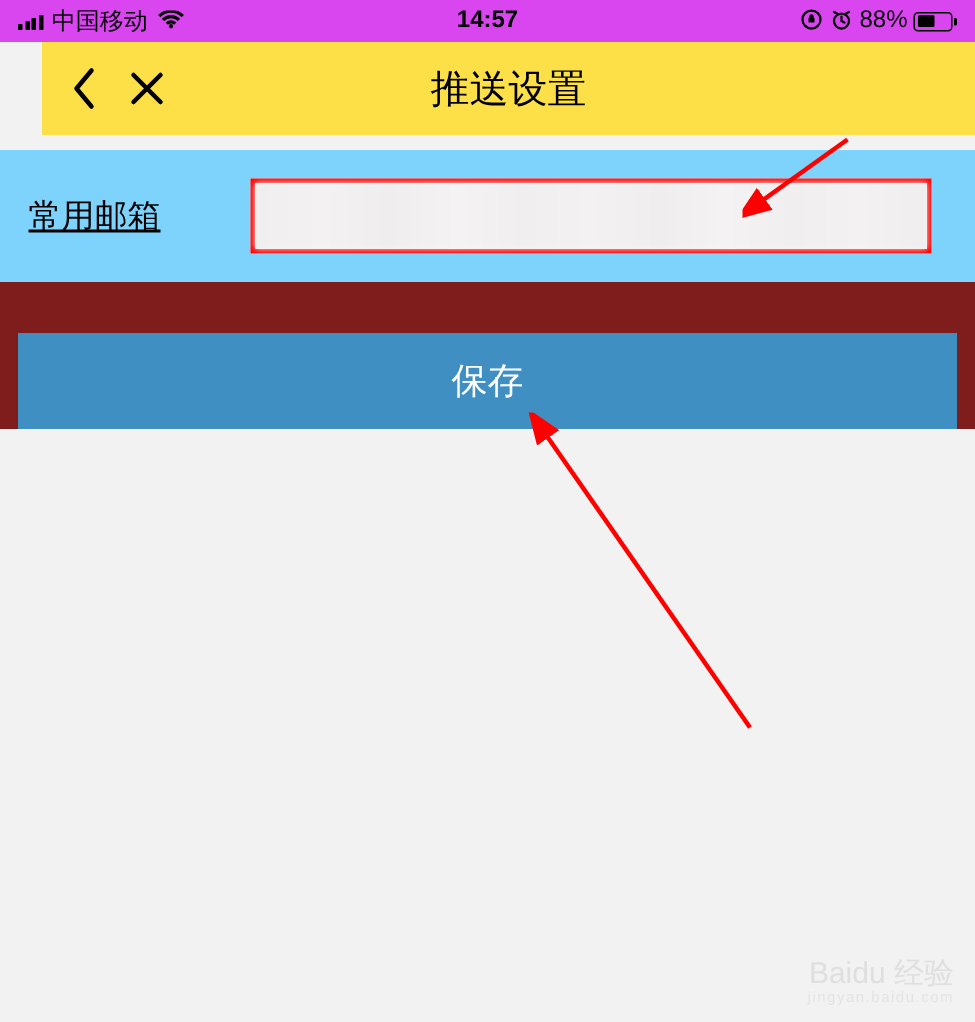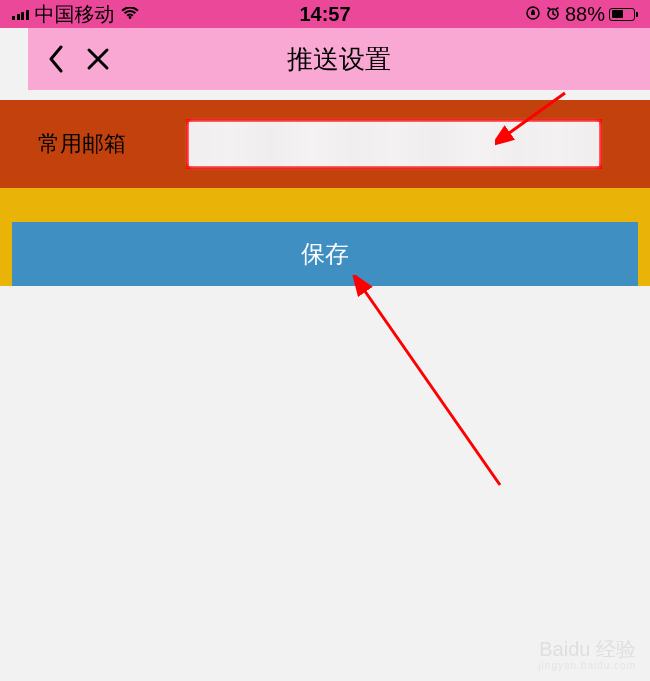--- a/index.html
+++ b/index.html
@@ -10,26 +10,26 @@
     body {
       width: 650px;
       height: 681px;
       background: #f2f2f2;
       font-family: -apple-system, "PingFang SC", "Helvetica Neue", Arial, sans-serif;
       overflow: hidden;
       position: relative;
     }
     .status-bar {
       height: 28px;
-      background: #ec4899;
+      background: #d946ef;
       display: flex;
       align-items: center;
       justify-content: space-between;
       padding: 12px 12px;
-      font-size: 20px;
+      font-size: 16px;
       font-weight: 500;
       color: #000;
     }
     .status-left {
       display: flex;
       align-items: center;
       gap: 6px;
     }
     .status-center {
       position: absolute;
@@ -82,21 +82,21 @@
       height: 5px;
       background: #000;
       border-radius: 0 1px 1px 0;
       margin-left: 1px;
     }
     .lock-icon, .alarm-icon {
       font-size: 14px;
     }
     .nav-bar {
       height: 62px;
-      background: #f9a8d4;
+      background: #fde047;
       display: flex;
       align-items: center;
       padding: 0 20px;
       position: relative;
       margin-left: 28px;
     }
     .nav-left {
       display: flex;
       align-items: center;
       gap: 22px;
@@ -113,25 +113,26 @@
       transform: translateX(-50%);
       font-size: 26px;
       font-weight: 500;
       color: #000;
     }
     .divider {
       height: 10px;
       background: #f2f2f2;
     }
     .form-row {
-      background: #c2410c;
+      background: #7dd3fc;
       height: 88px;
       display: flex;
       align-items: center;
-      padding: 0 38px;
+      padding: 0 19px;
+      text-decoration: underline;
     }
     .form-label {
       font-size: 22px;
       color: #000;
       width: 140px;
       flex-shrink: 0;
     }
     .form-input-wrap {
       flex: 1;
       height: 50px;
@@ -145,21 +146,21 @@
       width: 100%;
       height: 100%;
       background: linear-gradient(90deg,
         #f0eeee 0%, #f3f1f1 10%, #efeded 20%, #f4f2f2 30%,
         #f0eeee 40%, #f3f1f1 50%, #efeded 60%, #f4f2f2 70%,
         #f0eeee 80%, #f3f1f1 90%, #efeded 100%);
       filter: blur(2px);
     }
     .action-area {
       padding: 34px 12px 0;
-      background: #eab308;
+      background: #7f1d1d;
     }
     .save-button {
       width: 100%;
       height: 64px;
       background: #3f8fc3;
       color: #fff;
       font-size: 24px;
       border: none;
       display: flex;
       align-items: center;

